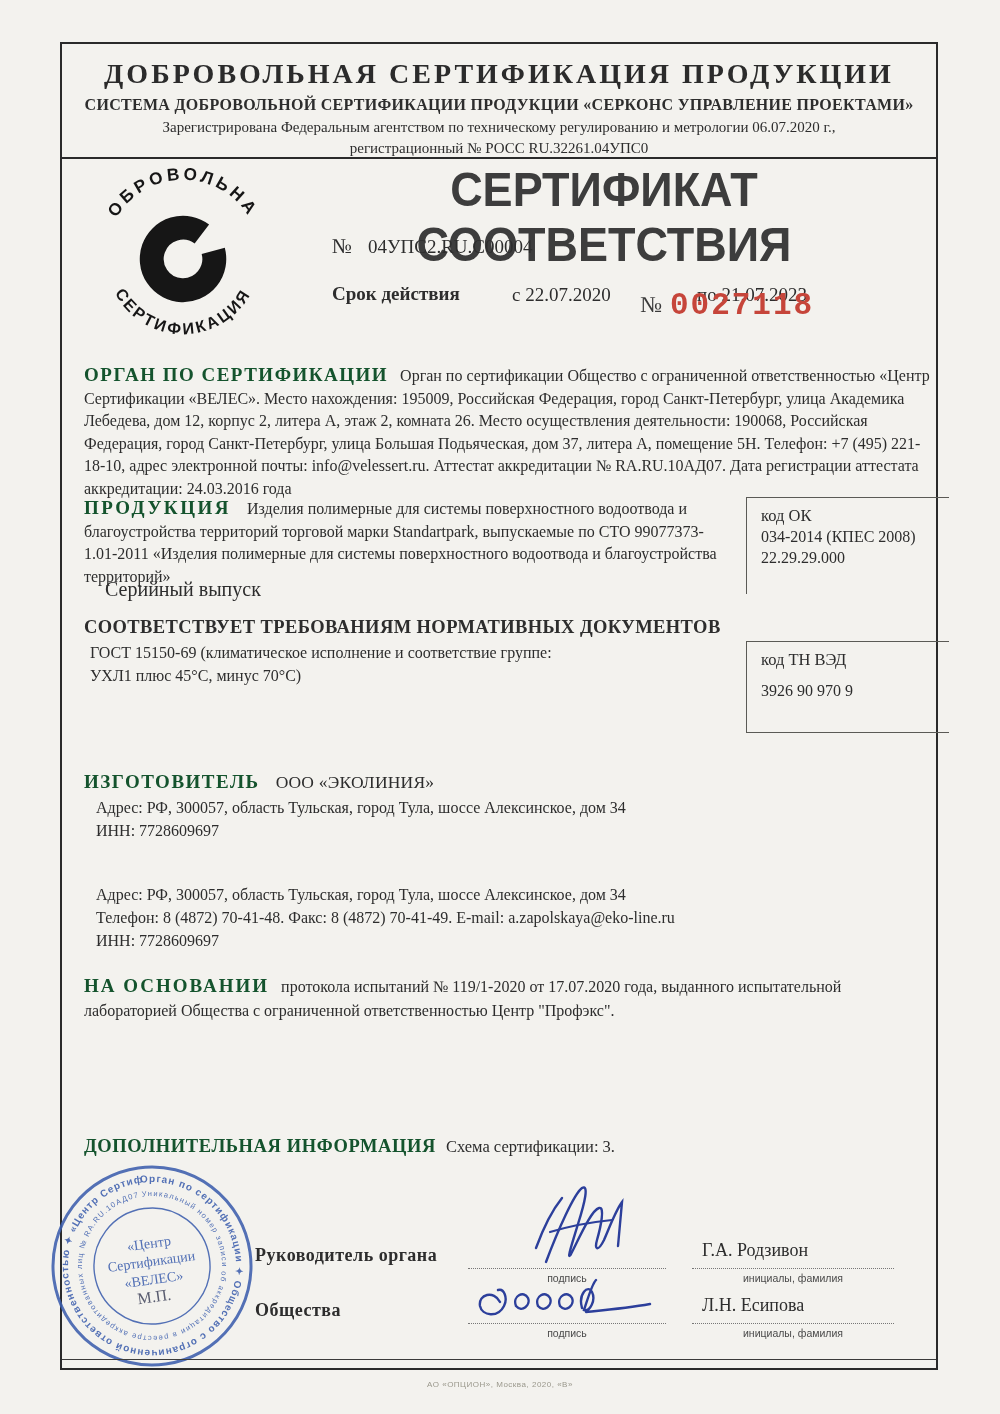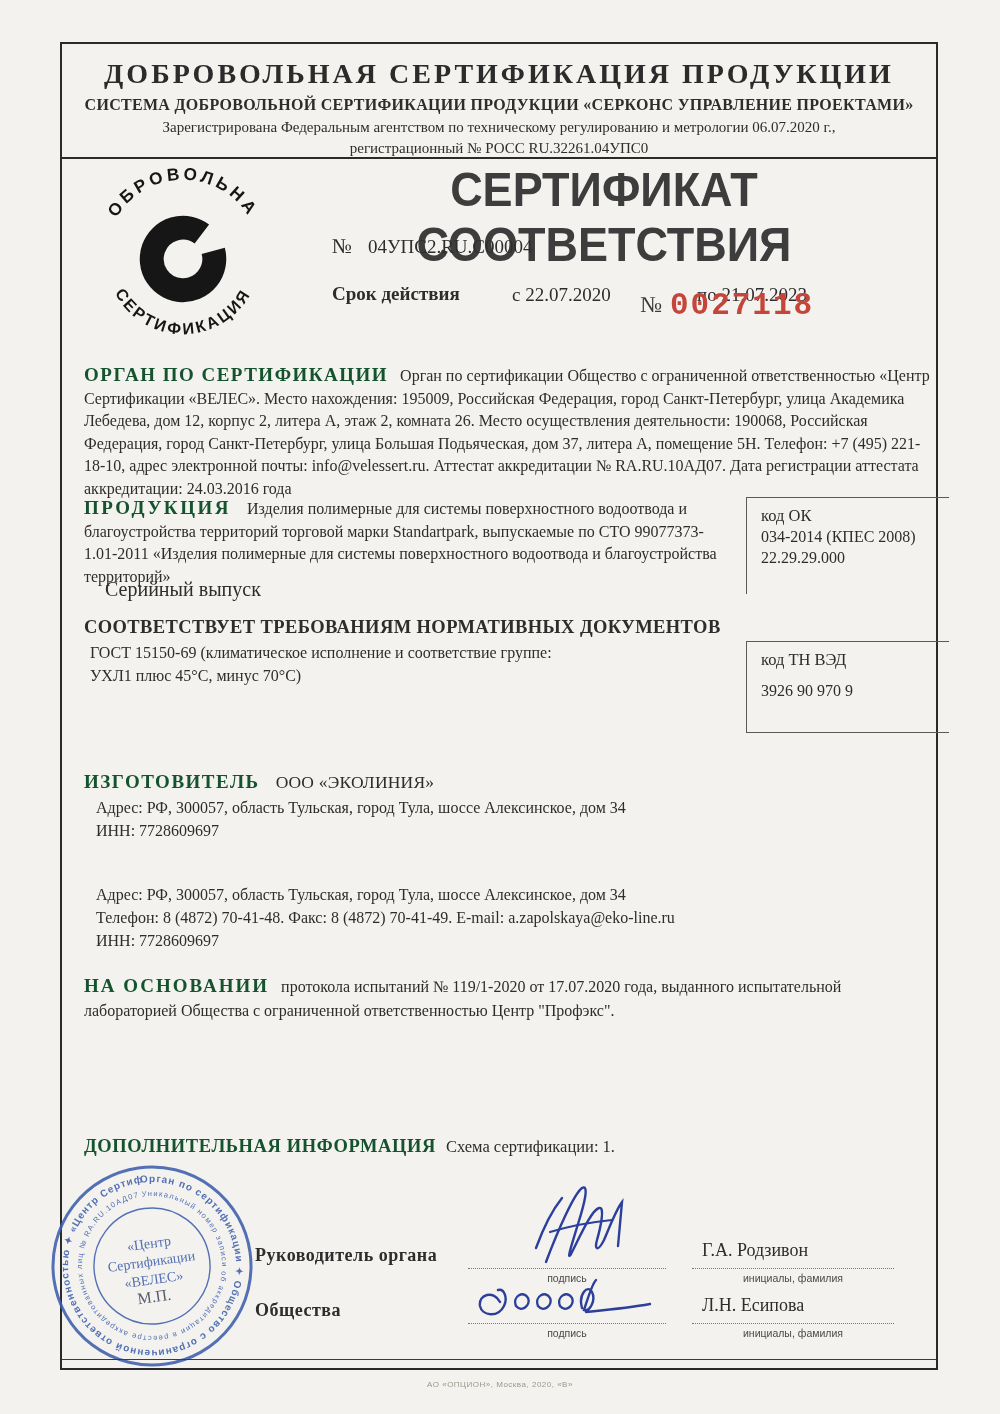--- a/index.html
+++ b/index.html
@@ -151,21 +151,21 @@
   <div class="abs man-head"><span class="lbl">ИЗГОТОВИТЕЛЬ</span><span class="name">ООО «ЭКОЛИНИЯ»</span></div>
   <div class="abs man-addr">Адрес: РФ, 300057, область Тульская, город Тула, шоссе Алексинское, дом 34</div>
   <div class="abs man-inn">ИНН: 7728609697</div>
 
   <div class="abs iss-addr">Адрес: РФ, 300057, область Тульская, город Тула, шоссе Алексинское, дом 34</div>
   <div class="abs iss-phone">Телефон: 8 (4872) 70-41-48. Факс: 8 (4872) 70-41-49. E-mail: a.zapolskaya@eko-line.ru</div>
   <div class="abs iss-inn">ИНН: 7728609697</div>
 
   <p class="abs para basis-para"><span class="lbl">НА ОСНОВАНИИ</span>&nbsp;&nbsp;&nbsp;<span>протокола испытаний № 119/1-2020 от 17.07.2020 года, выданного испытательной лабораторией Общества с ограниченной ответственностью Центр "Профэкс".</span></p>
 
-  <div class="abs add-para"><span class="lbl">ДОПОЛНИТЕЛЬНАЯ ИНФОРМАЦИЯ</span><span class="txt">Схема сертификации: 1.</span></div>
+  <div class="abs add-para"><span class="lbl">ДОПОЛНИТЕЛЬНАЯ ИНФОРМАЦИЯ</span><span class="txt">Схема сертификации: 3.</span></div>
 
   <div class="abs stamp">
     <svg width="212" height="212" viewBox="-106 -106 212 212" xmlns="http://www.w3.org/2000/svg">
       <defs>
         <path id="stampOuter" d="M 0 -84 A 84 84 0 1 1 -0.02 -84"></path>
         <path id="stampInner" d="M 0 -70 A 70 70 0 1 1 -0.02 -70"></path>
       </defs>
       <circle cx="0" cy="0" r="99" fill="none" stroke="#3d5fae" stroke-width="3"></circle>
       <circle cx="0" cy="0" r="58" fill="none" stroke="#3d5fae" stroke-width="1.4"></circle>
       <text font-family="Liberation Sans, sans-serif" font-size="10" font-weight="bold" fill="#3d5fae" letter-spacing="1">

